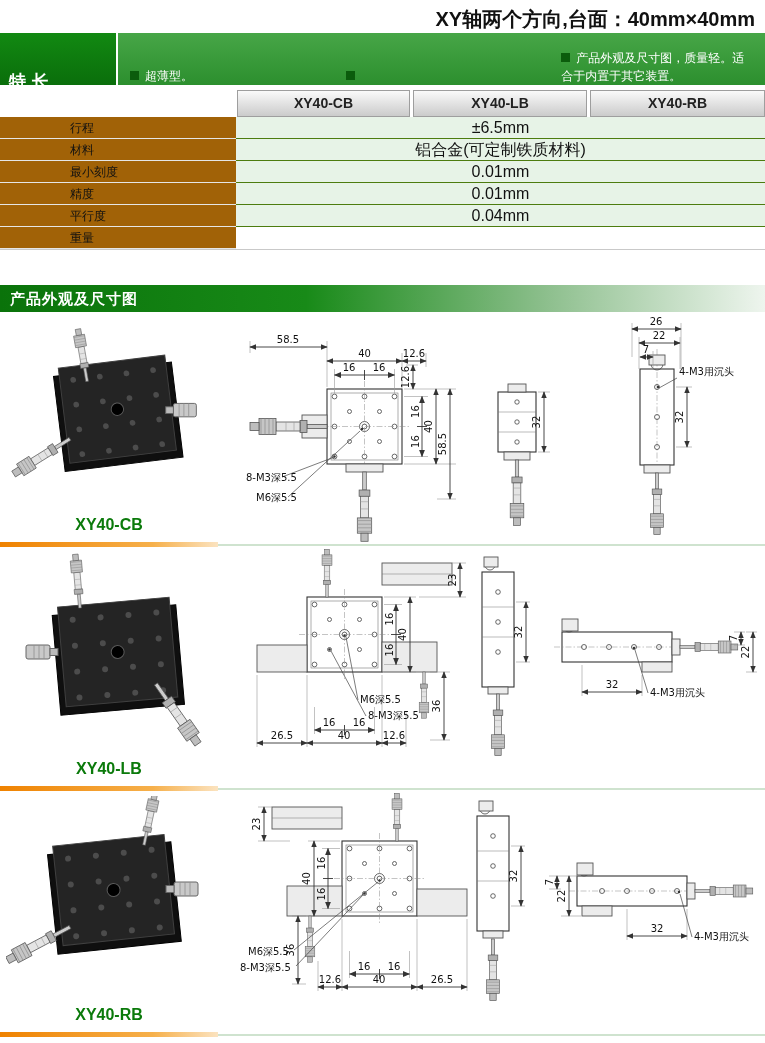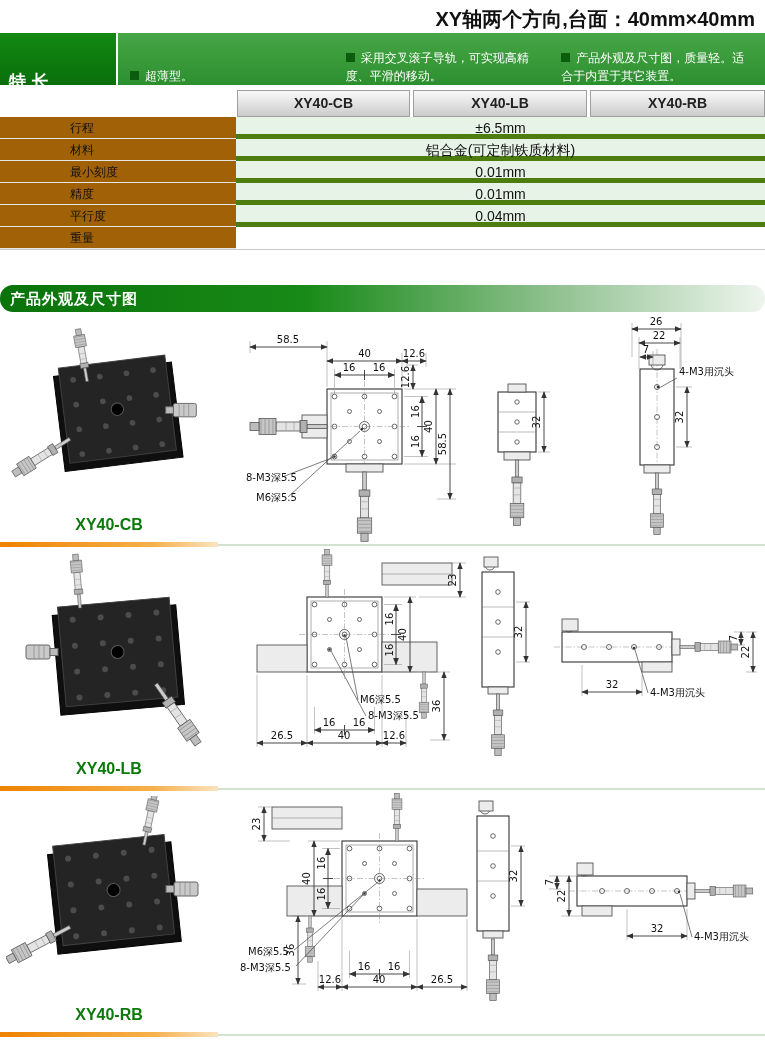--- a/index.html
+++ b/index.html
@@ -20,28 +20,28 @@
 
   
   .spec-head{position:absolute;top:90px;left:0;width:765px;height:27px;}
   .spec-col{position:absolute;top:0;height:27px;background:linear-gradient(180deg,#fafafa,#cbcbcb);
             border:1px solid #9e9e9e;box-sizing:border-box;text-align:center;line-height:25px;
             font-weight:bold;font-size:14px;color:#222;}
   .spec-body{position:absolute;top:117px;left:0;width:765px;border-bottom:1px solid #c9c9c9;}
   .spec-row{display:flex;height:22px;}
   .spec-label{width:236px;padding-left:70px;box-sizing:border-box;font-size:12px;
               line-height:22px;background:#a16207;border-bottom:1px solid #e6e6e6;}
-  .spec-value{flex:1;background:#e7f3e7;text-align:center;font-size:14px;line-height:22px;
-              border-bottom:5px solid #4d7c0f;}
+  .spec-value{flex:1;background:#e7f3e7;text-align:center;font-size:16px;line-height:22px;
+              border-bottom:1px solid #4d7c0f;}
 
   
   .section-bar{position:absolute;top:285px;left:0;width:765px;height:27px;box-sizing:border-box;
                background:linear-gradient(90deg,#0a730a 0%,#188a18 40%,#8fc08f 72%,#eef5ee 100%);
                color:#fff;font-weight:bold;font-size:15px;line-height:27px;padding-left:10px;
-               letter-spacing:1px;border-radius:13px;}
+               letter-spacing:1px;}
 
   
   .section{position:absolute;left:0;width:765px;border-bottom:2px solid #cfe3cf;box-sizing:border-box;}
   #sec-cb{top:316px;height:230px;}
   #sec-lb{top:546px;height:244px;}
   #sec-rb{top:790px;height:246px;}
   .photo{position:absolute;left:6px;top:6px;width:215px;}
   .prod-label{position:absolute;left:0;bottom:10px;width:218px;text-align:center;
               color:#0b7a0b;font-weight:bold;font-size:16px;}
   .orange-bar{position:absolute;left:0;bottom:-3px;width:218px;height:5px;
@@ -135,21 +135,21 @@
 
   <div class="top-note">XY轴两个方向,台面：40mm×40mm</div>
 
   <div class="sales-band">
     <div class="sales-left">
       <div class="sales-cn">特长</div>
       <div class="sales-en">Sales Point</div>
     </div>
     <div class="sales-right">
       <div class="bullet"><span class="sq"></span><span>超薄型。</span></div>
-      <div class="bullet"><span class="sq"></span><span>采用交叉滚子导轨，可实现高精度、平滑的移动。</span></div>
+      <div class="bullet"><span class="sq"></span></div>
       <div class="bullet"><span class="sq"></span><span>产品外观及尺寸图，质量轻。适合于内置于其它装置。</span></div>
     </div>
   </div>
 
   <div class="spec-head">
     <div class="spec-col" style="left:237px;width:173px;">XY40-CB</div>
     <div class="spec-col" style="left:413px;width:174px;">XY40-LB</div>
     <div class="spec-col" style="left:590px;width:175px;">XY40-RB</div>
   </div>
 

